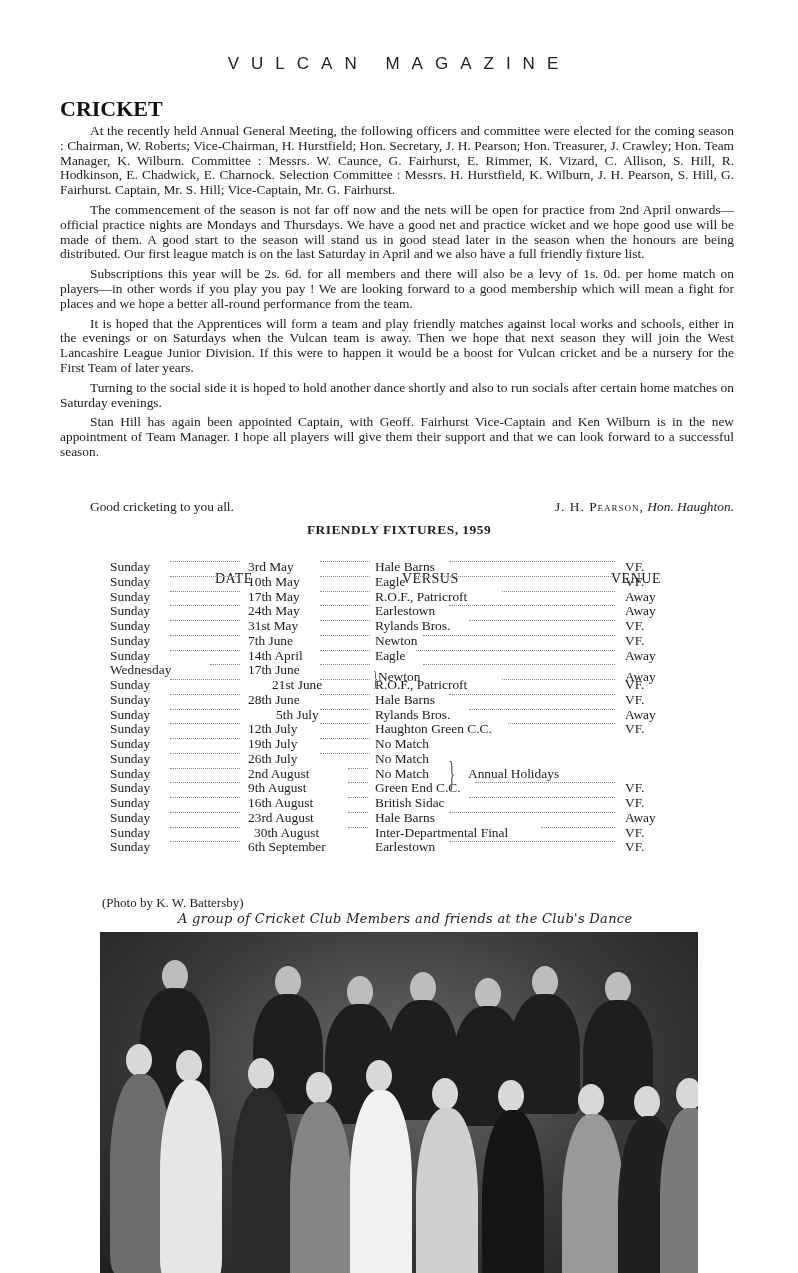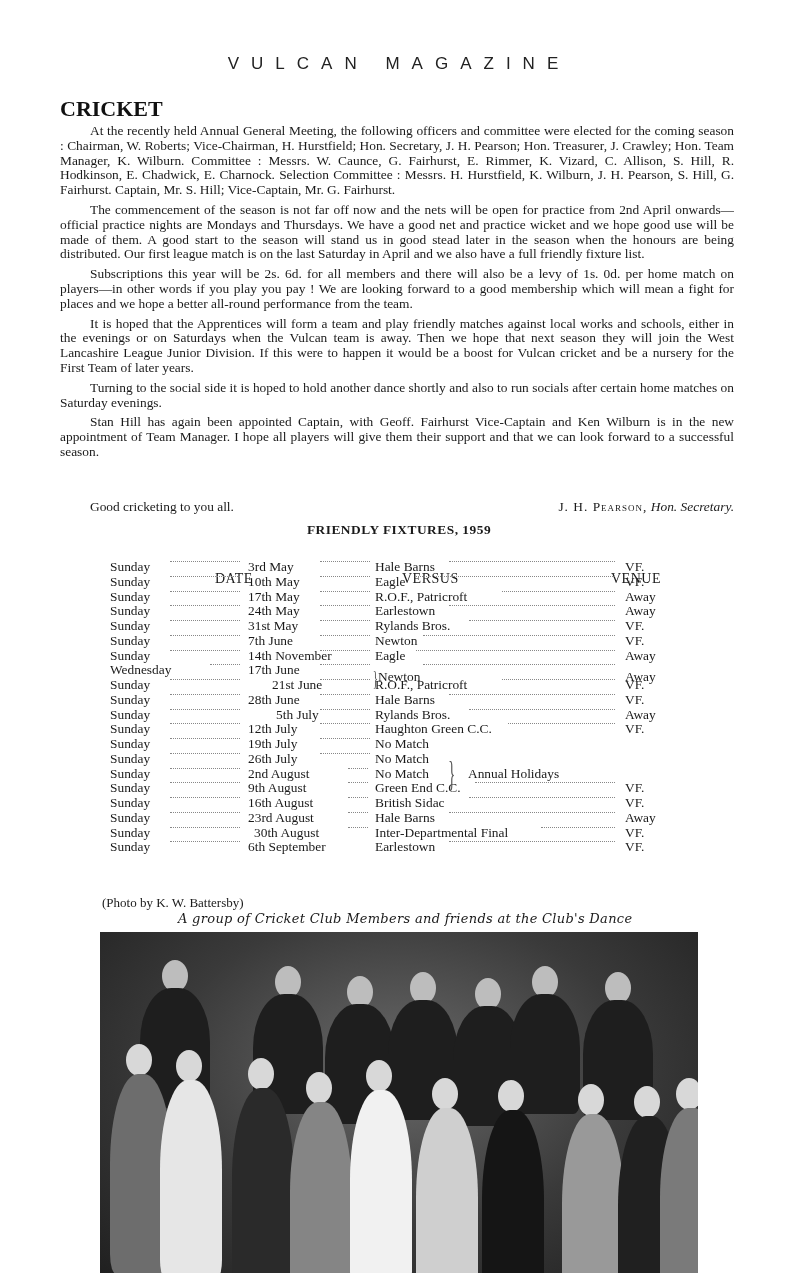--- a/index.html
+++ b/index.html
@@ -91,21 +91,21 @@
   <p>Subscriptions this year will be 2s. 6d. for all members and there will also be a levy of 1s. 0d. per home match on players—in other words if you play you pay ! We are looking forward to a good membership which will mean a fight for places and we hope a better all-round performance from the team.</p>
   <p>It is hoped that the Apprentices will form a team and play friendly matches against local works and schools, either in the evenings or on Saturdays when the Vulcan team is away. Then we hope that next season they will join the West Lancashire League Junior Division. If this were to happen it would be a boost for Vulcan cricket and be a nursery for the First Team of later years.</p>
   <p>Turning to the social side it is hoped to hold another dance shortly and also to run socials after certain home matches on Saturday evenings.</p>
   <p>Stan Hill has again been appointed Captain, with Geoff. Fairhurst Vice-Captain and Ken Wilburn is in the new appointment of Team Manager. I hope all players will give them their support and that we can look forward to a successful season.</p>
 </div>
 
 <div class="signoff">
   <span class="greeting">Good cricketing to you all.</span>
   <span class="sig">
     <span class="name">J. H. Pearson,</span>
-    <span class="role">Hon. Secretary.</span>
+    <span class="role">Hon. Haughton.</span>
   </span>
 </div>
 
 <div class="fixtures-title">FRIENDLY FIXTURES, 1959</div>
 <div class="fix-head">
   <span class="h-date">DATE</span>
   <span class="h-versus">VERSUS</span>
   <span class="h-venue">VENUE</span>
 </div>
 
@@ -159,21 +159,21 @@
       <span class="c-day">Sunday</span>
       <span class="c-date" style="left: 138px;">7th June</span>
       <span class="c-versus">Newton</span>
       <span class="c-venue">VF.</span>
       <span class="dots" style="left: 60px; width: 70px;"></span>
       <span class="dots" style="left: 210px; width: 50px;"></span>
       <span class="dots" style="left: 312.6px; width: 192.4px;"></span>
     </div>
     <div class="frow">
       <span class="c-day">Sunday</span>
-      <span class="c-date" style="left: 138px;">14th November</span>
+      <span class="c-date" style="left: 138px;">14th April</span>
       <span class="c-versus">Eagle</span>
       <span class="c-venue">Away</span>
       <span class="dots" style="left: 60px; width: 70px;"></span>
       <span class="dots" style="left: 210px; width: 50px;"></span>
       <span class="dots" style="left: 306px; width: 199px;"></span>
     </div>
     <div class="frow">
       <span class="c-day">Wednesday</span>
       <span class="c-date" style="left: 138px;">17th June</span>
       <span class="c-versus" style="top: 7px; left: 268px;">Newton</span>

